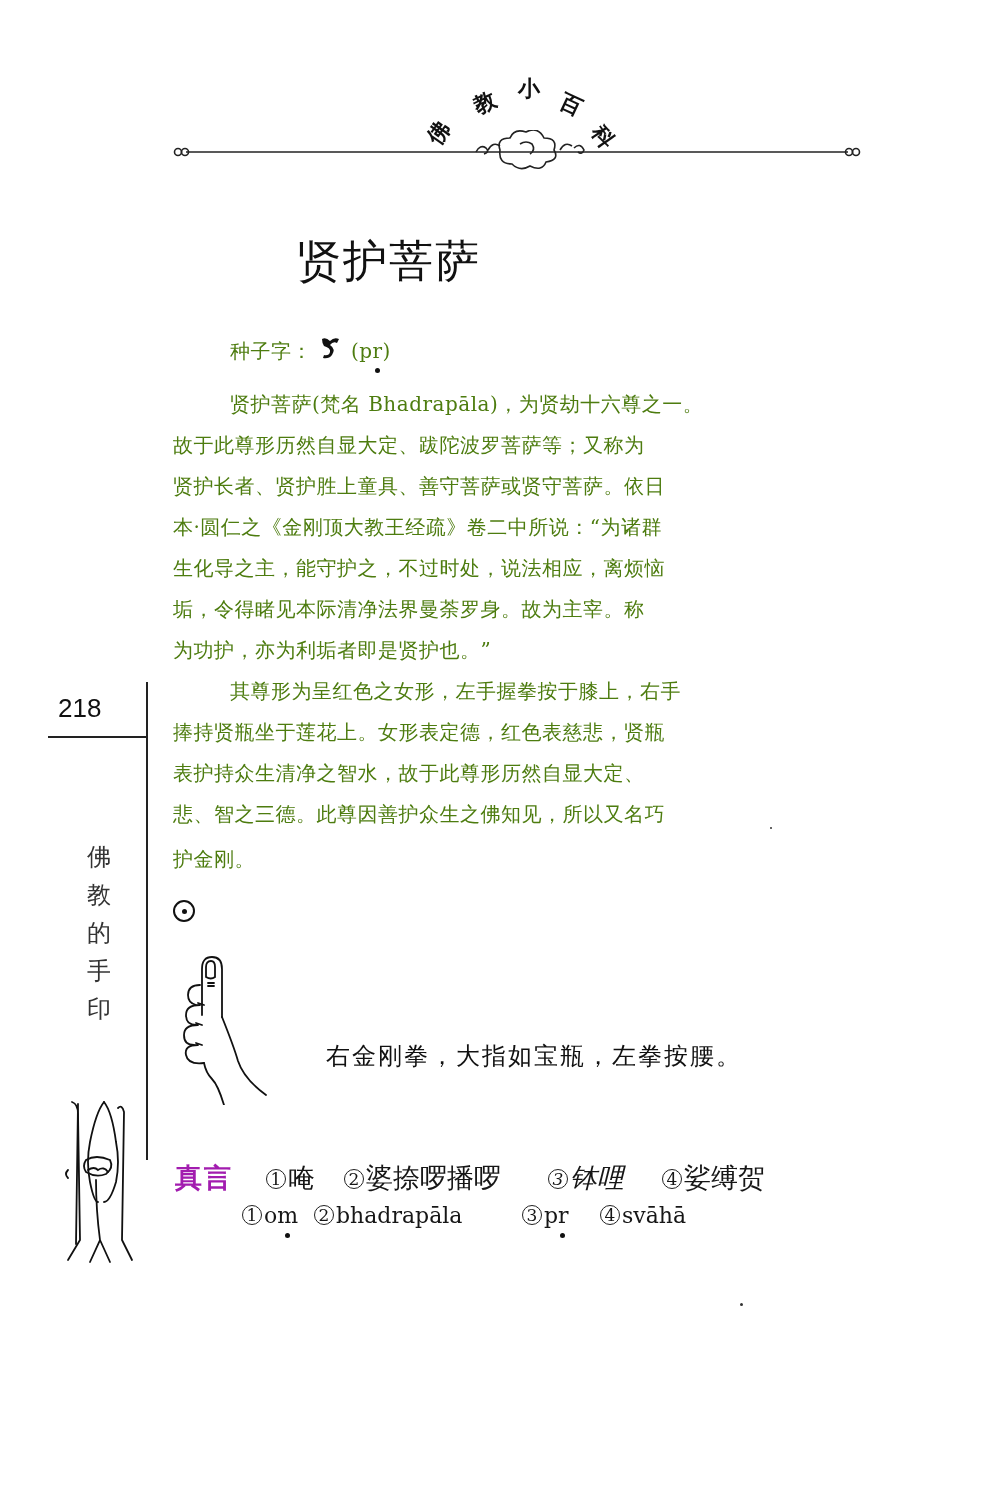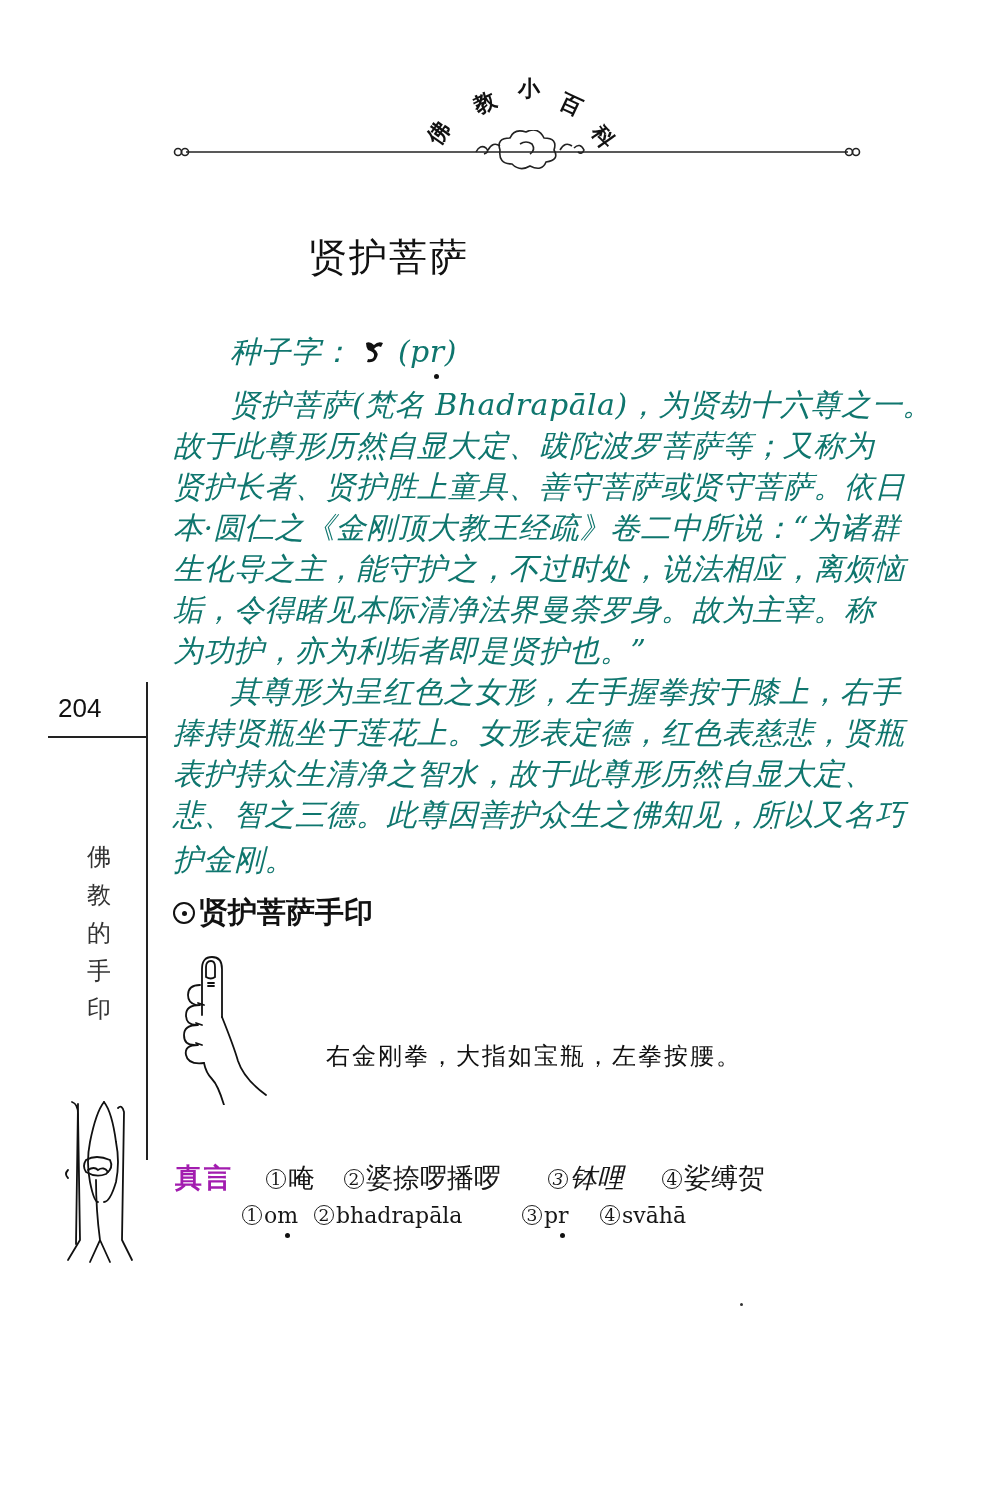--- a/index.html
+++ b/index.html
@@ -1,23 +1,23 @@
 <!DOCTYPE html>
 <html><head>
 <meta charset="utf-8">
 <style>
   html, body { margin:0; padding:0; background:#ffffff; }
   body { width:981px; height:1499px; position:relative; overflow:hidden;
          font-family:"DejaVu Serif","Liberation Serif",serif; color:#111; }
   .abs { position:absolute; }
   .header-arc { position:absolute; left:0; top:0; width:981px; height:170px; }
   .title { position:absolute; left:0; width:778px; top:232px; text-align:center;
-           font-family:"DejaVu Sans","Liberation Sans",sans-serif; font-size:38px; letter-spacing:2px; color:#111; }
-  .body-line { position:absolute; left:173px; width:700px; font-size:30px; line-height:41px; white-space:nowrap;
-               letter-spacing:0.5px; color:#0f766e;font-style:italic; }
+           font-family:"DejaVu Sans","Liberation Sans",sans-serif; font-size:44px; letter-spacing:2px; color:#111; }
+  .body-line { position:absolute; left:173px; width:700px; font-size:20px; line-height:41px; white-space:nowrap;
+               letter-spacing:0.5px; color:#4d7c0f; }
   .indent { left:230px; }
   .seed-sym { font-weight:bold; }
   .page-number { position:absolute; left:58px; top:693px; font-family:"Liberation Sans","DejaVu Sans",sans-serif; font-size:26px; color:#111; }
   .side-rule-v { position:absolute; left:146px; top:682px; width:1.5px; height:478px; background:#222; }
   .side-rule-h { position:absolute; left:48px; top:736px; width:100px; height:1.5px; background:#222; }
   .side-title { position:absolute; left:82px; top:838px; width:34px; font-family:"DejaVu Sans","Liberation Sans",sans-serif;
                 font-size:24px; line-height:38px; color:#333; text-align:center; font-weight:300; }
   .section-heading { position:absolute; left:173px; top:893px; font-family:"DejaVu Sans","Liberation Sans",sans-serif;
                      font-size:29px; font-weight:bold; color:#111; white-space:nowrap; }
   .bullet-circle { display:inline-block; width:22px; height:22px; border:2px solid #111; border-radius:50%; position:relative;
@@ -80,33 +80,33 @@
 </div>
 
 <div>
   <div class="body-line indent" style="top:671px;">其尊形为呈红色之女形，左手握拳按于膝上，右手</div>
   <div class="body-line" style="top:712px;">捧持贤瓶坐于莲花上。女形表定德，红色表慈悲，贤瓶</div>
   <div class="body-line" style="top:753px;">表护持众生清净之智水，故于此尊形历然自显大定、</div>
   <div class="body-line" style="top:794px;">悲、智之三德。此尊因善护众生之佛知见，所以又名巧</div>
   <div class="body-line" style="top:839px;">护金刚。</div>
 </div>
 
-<div class="page-number">204</div>
+<div class="page-number">218</div>
 <div class="side-rule-v"></div>
 <div class="side-rule-h"></div>
 <div class="side-title">
   <div>佛</div>
   <div>教</div>
   <div>的</div>
   <div>手</div>
   <div>印</div>
 </div>
 
 <div class="section-heading">
-  <span class="bullet-circle"></span><span>贤护菩萨手印</span>
+  <span class="bullet-circle"></span>
 </div>
 
 <svg class="abs" style="left:170px;top:955px;" width="110" height="150" viewBox="0 0 110 150">
   <g fill="none" stroke="#111" stroke-width="1.8" stroke-linecap="round">
     <path d="M32 60 L32 14 q0 -12 10 -12 q10 0 10 12 L52 62"></path>
     <path d="M36 12 q0 -6 5 -6 q4 0 4 6 l0 10 q-4 3 -9 0 z"></path>
     <path d="M38 28 l6 0 M38 31 l6 0"></path>
     <path d="M30 30 q-12 0 -12 10 q0 8 8 10"></path>
     <path d="M30 50 q-14 0 -14 10 q0 10 10 10"></path>
     <path d="M28 70 q-14 0 -14 10 q0 10 10 10"></path>

